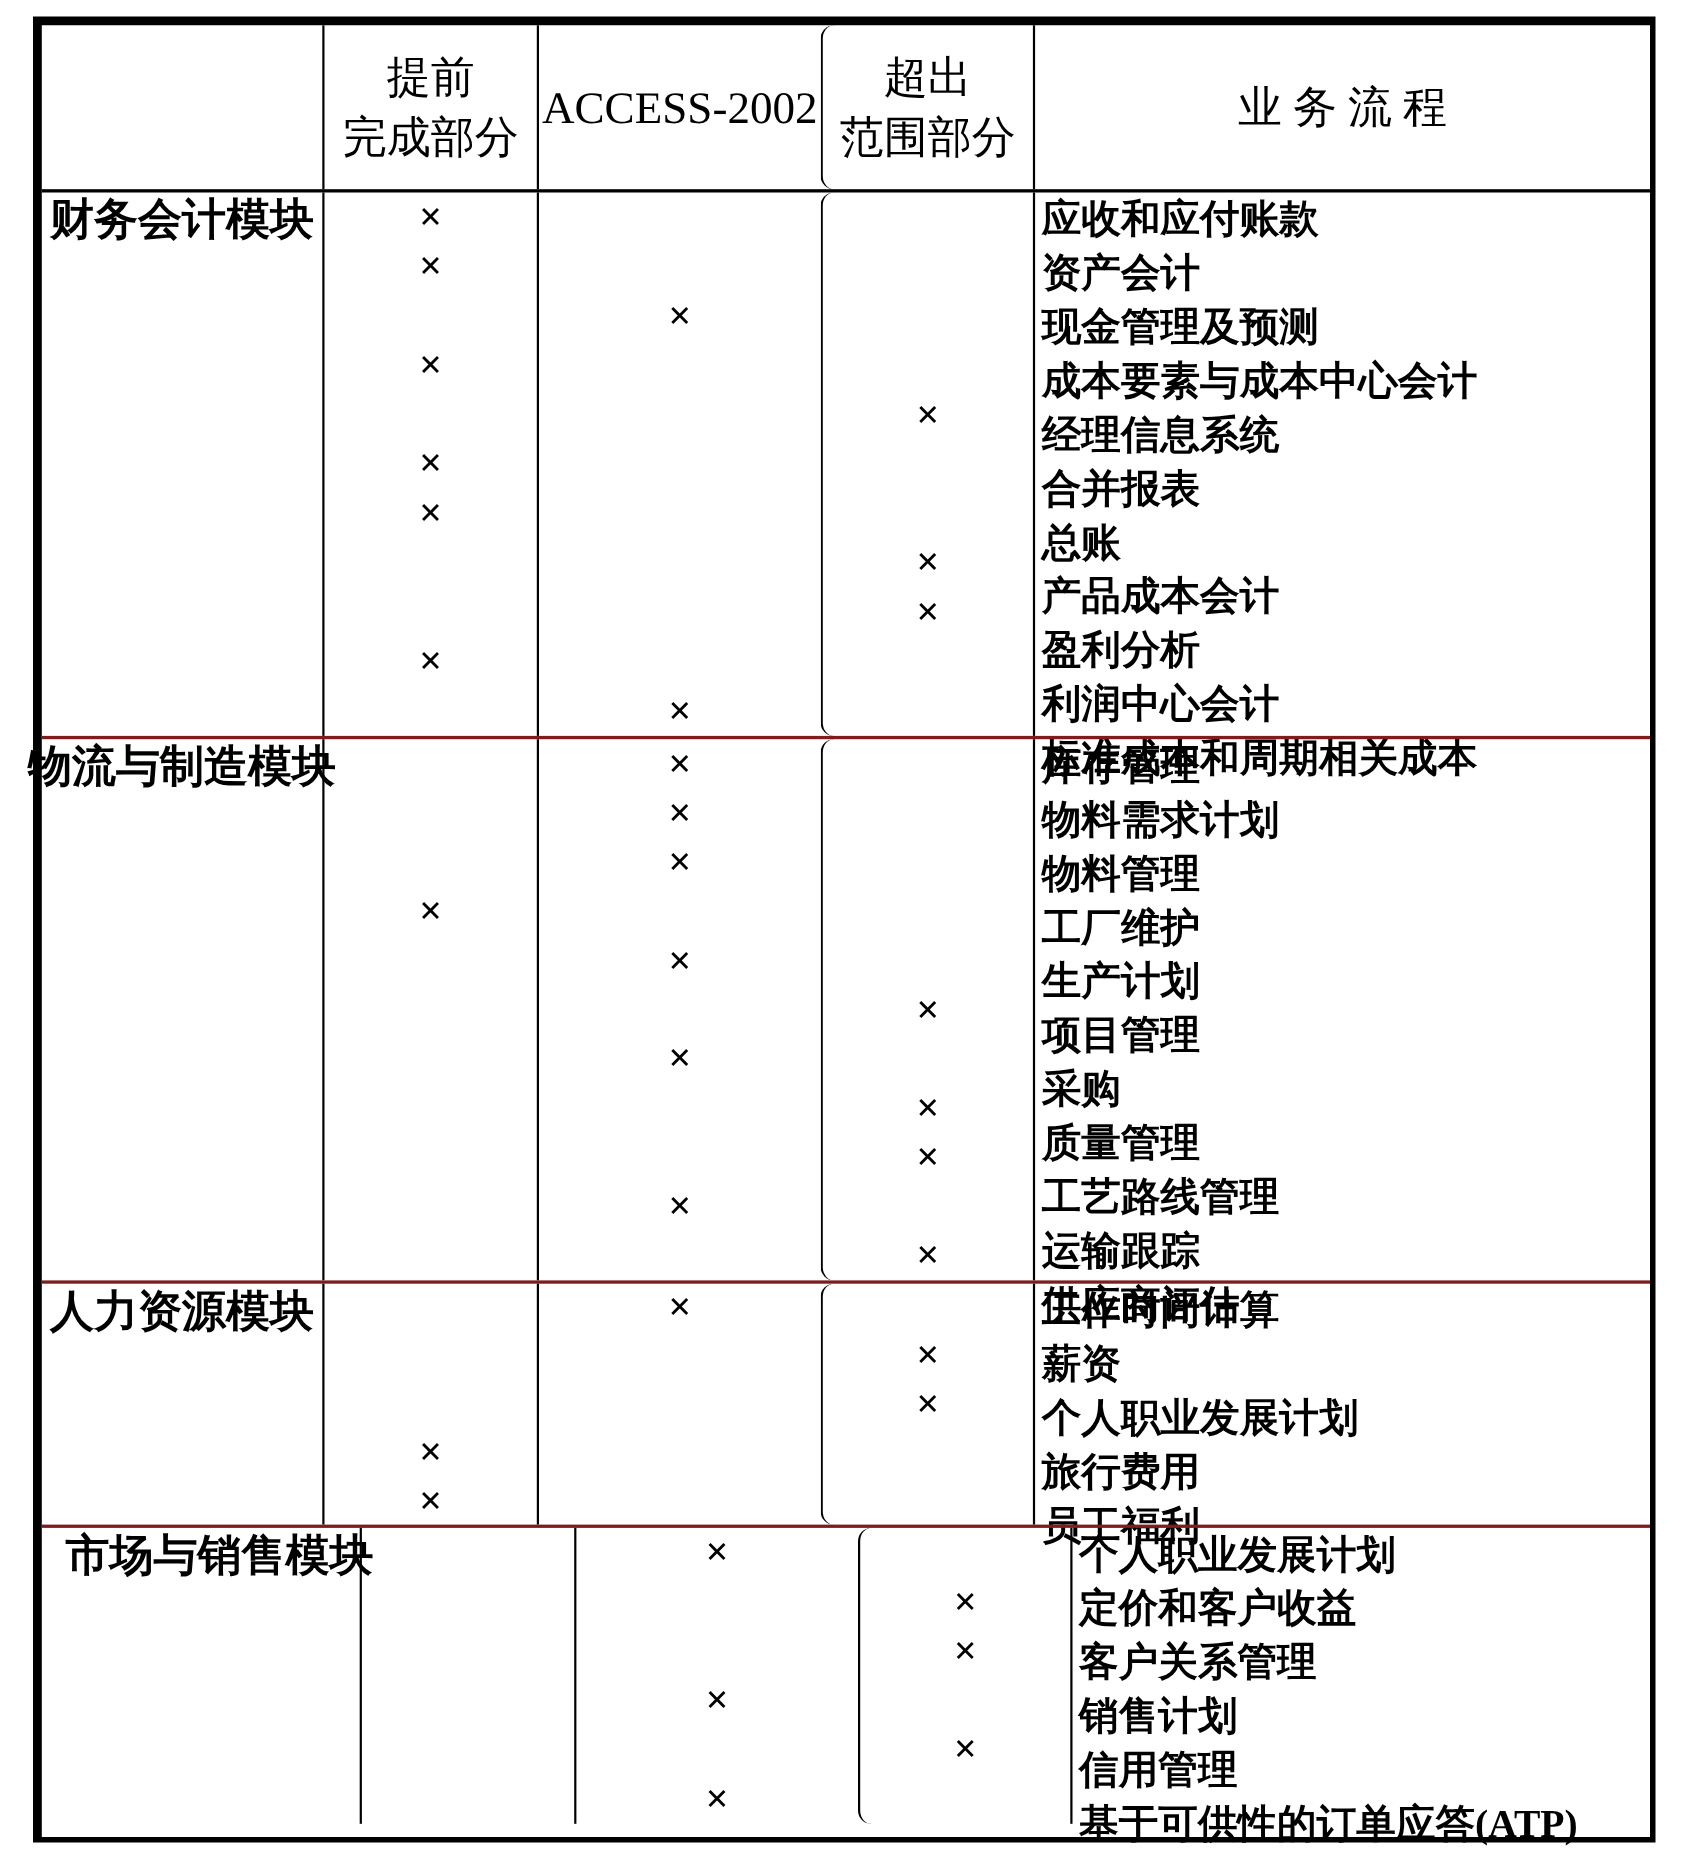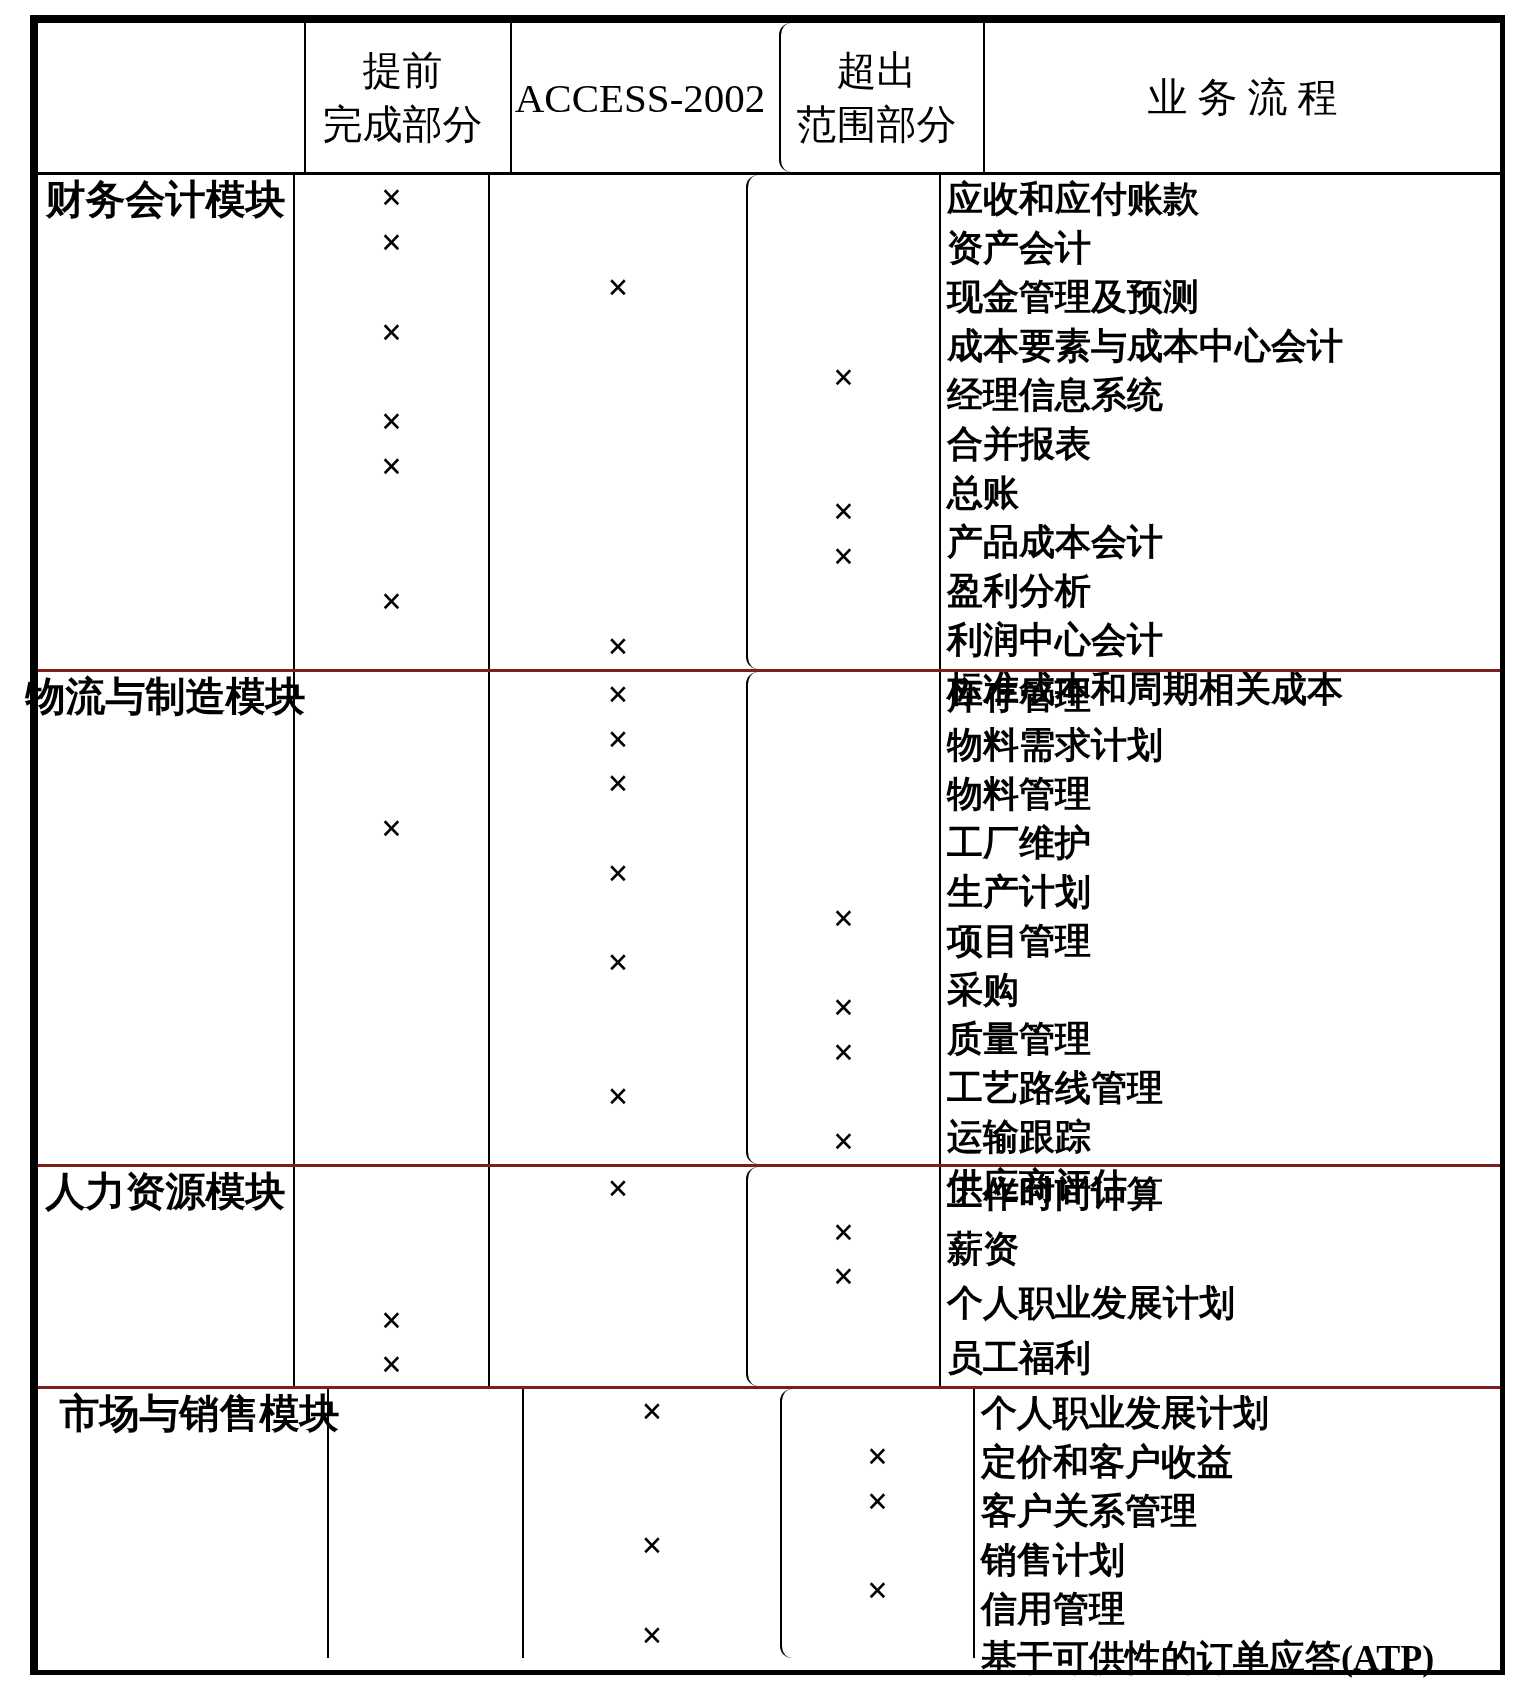--- a/index.html
+++ b/index.html
@@ -24,21 +24,20 @@
     border-bottom: 5px solid #000;
     background: #fff;
     display: flex;
     flex-direction: column;
   }
   .hrow {
     display: flex;
     height: 152px;
     border-bottom: 3px solid #000;
     box-sizing: border-box;
-    gap: 11px;
   }
   .section {
     display: flex;
     box-sizing: border-box;
     font-weight: bold;
   }
   .section + .section {
     border-top: 3px solid #7f1d1d;
   }
   .sec-finance   { height: 494px; }
@@ -236,20 +235,21 @@
         <div class="slot"></div>
         <div class="slot">×</div>
         <div class="slot">×</div>
         <div class="slot"></div>
         <div class="slot"></div>
       </div>
       <div class="c5">
         <div class="slot process">工作时间计算</div>
         <div class="slot process">薪资</div>
         <div class="slot process">个人职业发展计划</div>
+        <div class="slot process">旅行费用</div>
         <div class="slot process">员工福利</div>
       </div>
     </div>
     <div class="section sec-marketing">
       <div class="c1 modcell">市场与销售模块</div>
       <div class="c2">
         <div class="slot"></div>
         <div class="slot"></div>
         <div class="slot"></div>
         <div class="slot"></div>

